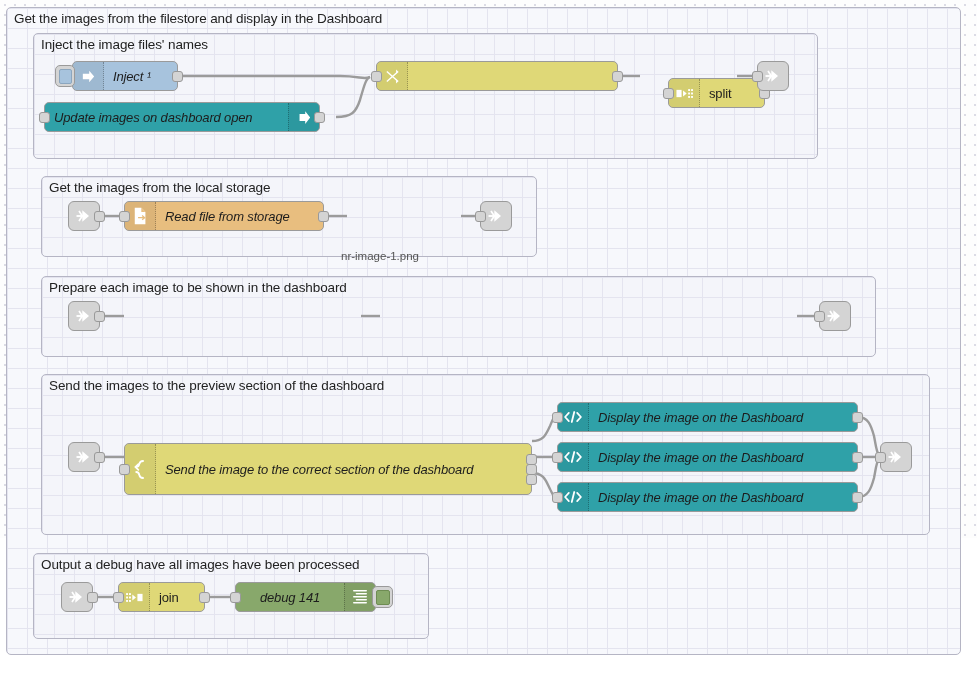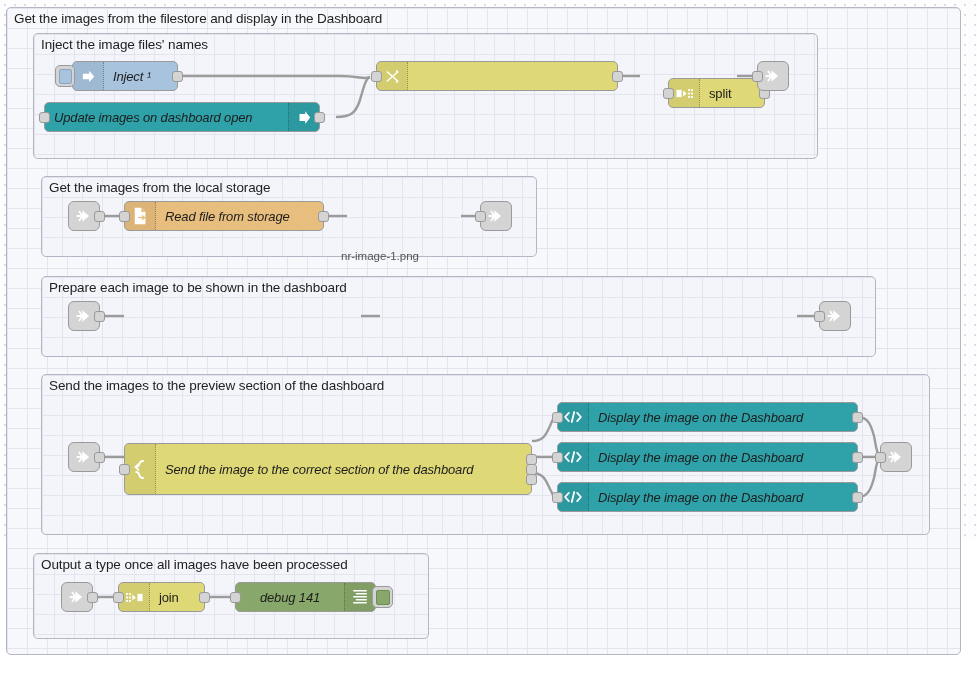--- a/index.html
+++ b/index.html
@@ -227,21 +227,21 @@
 
   <div class="group group-inner" style="left:41px; top:276px; width:835px; height:81px;">
     <div class="group-label">Prepare each image to be shown in the dashboard</div>
   </div>
 
   <div class="group group-inner" style="left:41px; top:374px; width:889px; height:161px;">
     <div class="group-label">Send the images to the preview section of the dashboard</div>
   </div>
 
   <div class="group group-inner" style="left:33px; top:553px; width:396px; height:86px;">
-    <div class="group-label">Output a type once all images have been processed</div>
+    <div class="group-label">Output a debug have all images have been processed</div>
   </div>
 
   <svg class="wires">
 
     <path d="M 178,76 C 250,76 300,76 340,76 C 360,76 364,80 370,77"></path>
 
     <path d="M 336,117 C 352,117 356,112 360,100 C 364,86 366,78 370,77"></path>
 
     <path d="M 618,76 C 626,76 630,76 640,76"></path>
 

